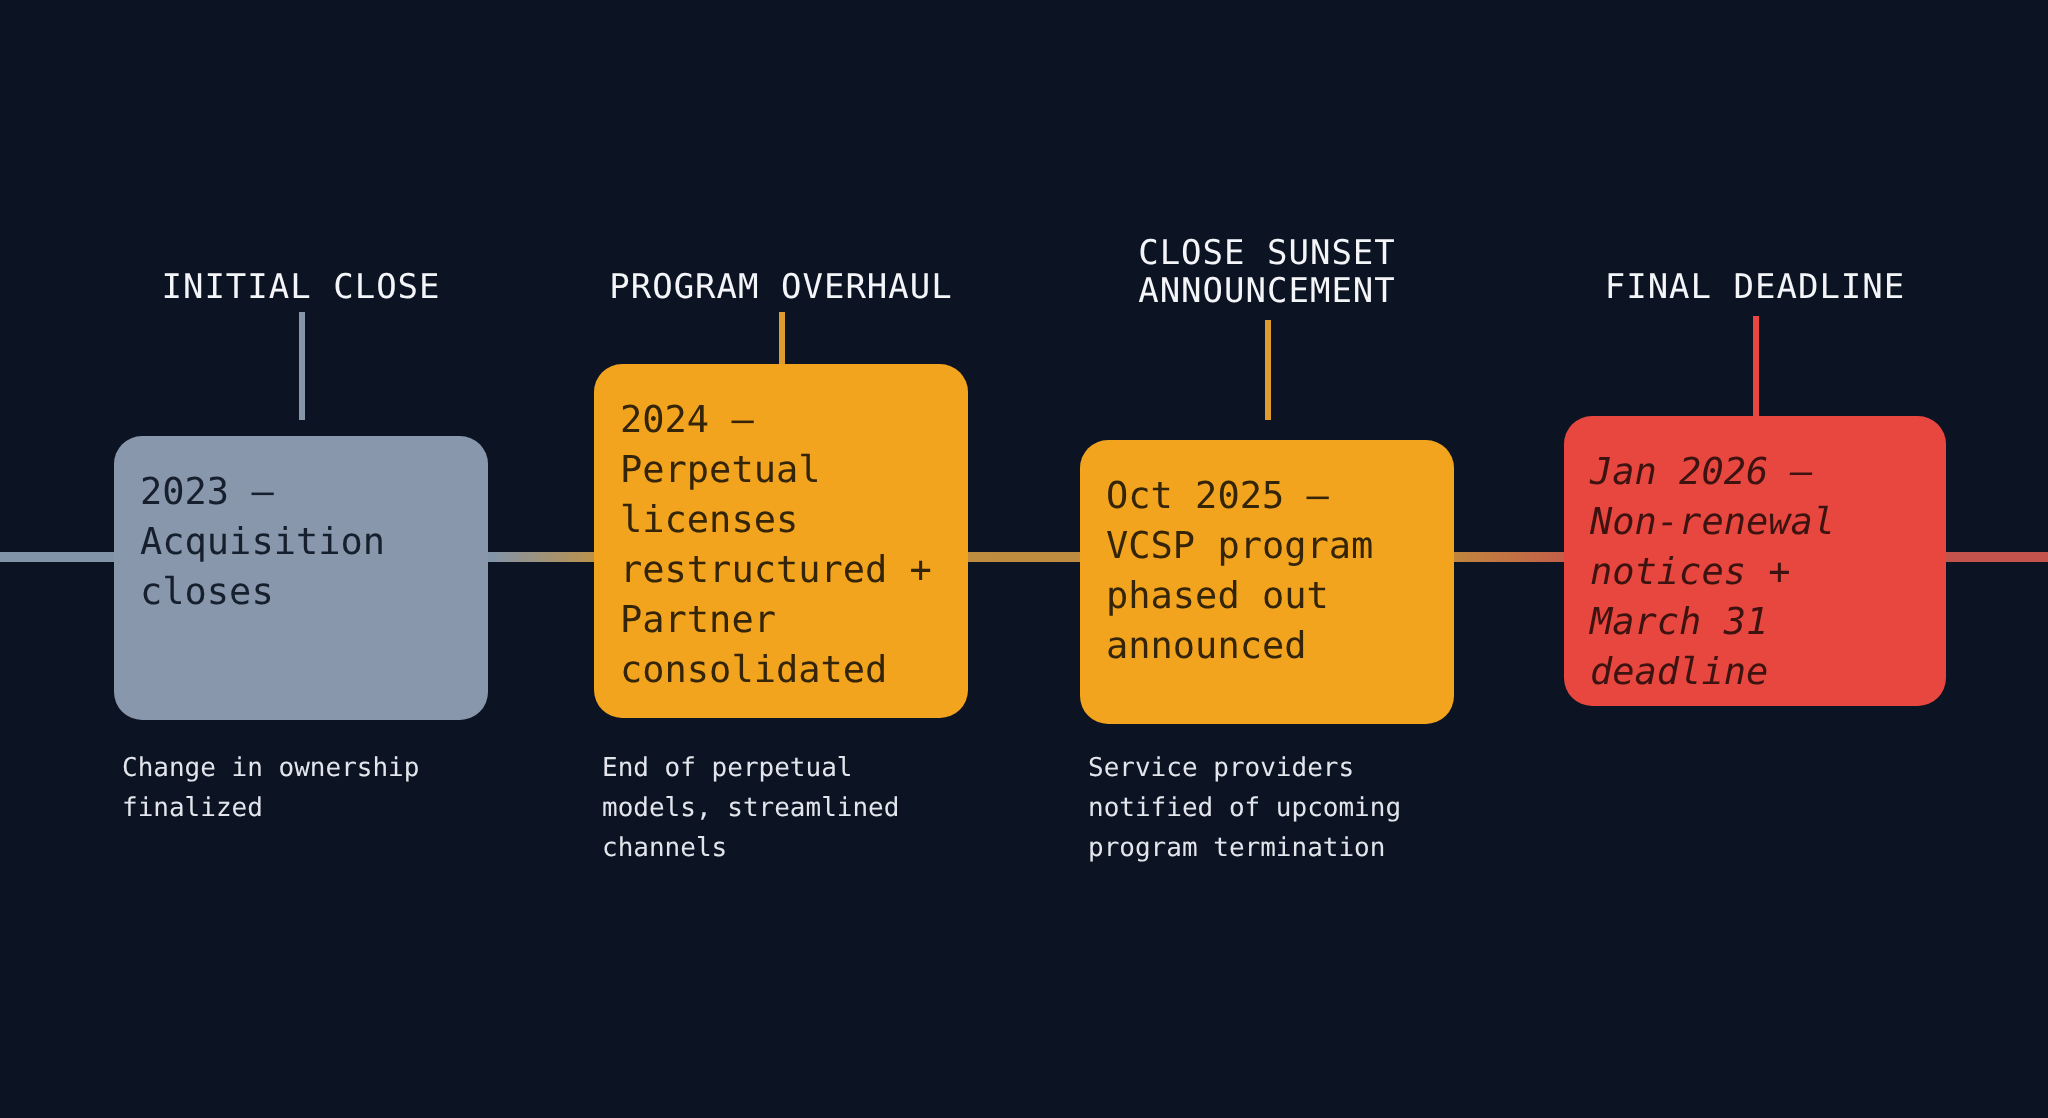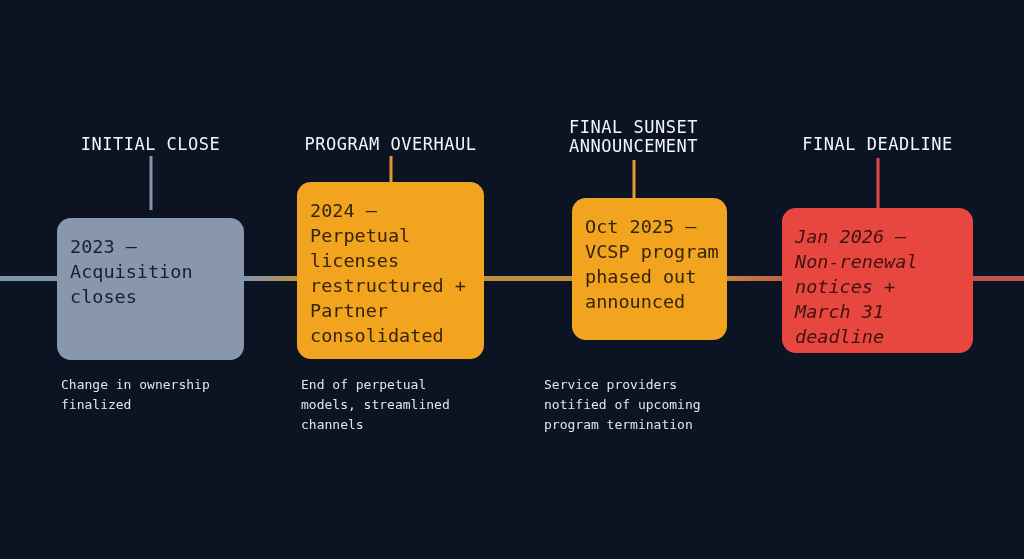--- a/index.html
+++ b/index.html
@@ -43,21 +43,21 @@
   .col-4 .stem{top:158px;height:52px;background:#e8473f;}
 
   .card{
     position:absolute;left:0;right:0;box-sizing:border-box;
     border-radius:14px;padding:16px 12px 16px 13px;
     font-size:18.5px;line-height:25px;font-weight:500;
     white-space:pre;z-index:3;
   }
   .col-1 .card{top:218px;height:142px;background:#8997ac;color:#161f2e;}
   .col-2 .card{top:182px;height:177px;background:#f2a41f;color:#342408;}
-  .col-3 .card{top:198px;height:142px;background:#f2a41f;color:#342408;margin-left:32px;}
+  .col-3 .card{top:220px;height:142px;background:#f2a41f;color:#342408;}
   .col-4 .card{top:208px;height:145px;background:#e8473f;color:#3c1310;font-style:italic;}
 
   .desc{
     position:absolute;left:4px;top:375px;
     font-size:13px;line-height:20px;
     white-space:pre;color:#e2e6ec;
   }
 </style>
 </head>
 <body>
@@ -84,21 +84,21 @@
 licenses
 restructured +
 Partner
 consolidated</div>
     <div class="desc">End of perpetual
 models, streamlined
 channels</div>
   </div>
 
   <div class="col col-3">
-    <div class="label">FINAL SUNSET
+    <div class="label">CLOSE SUNSET
 ANNOUNCEMENT</div>
     <div class="stem"></div>
     <div class="card">Oct 2025 –
 VCSP program
 phased out
 announced</div>
     <div class="desc">Service providers
 notified of upcoming
 program termination</div>
   </div>

